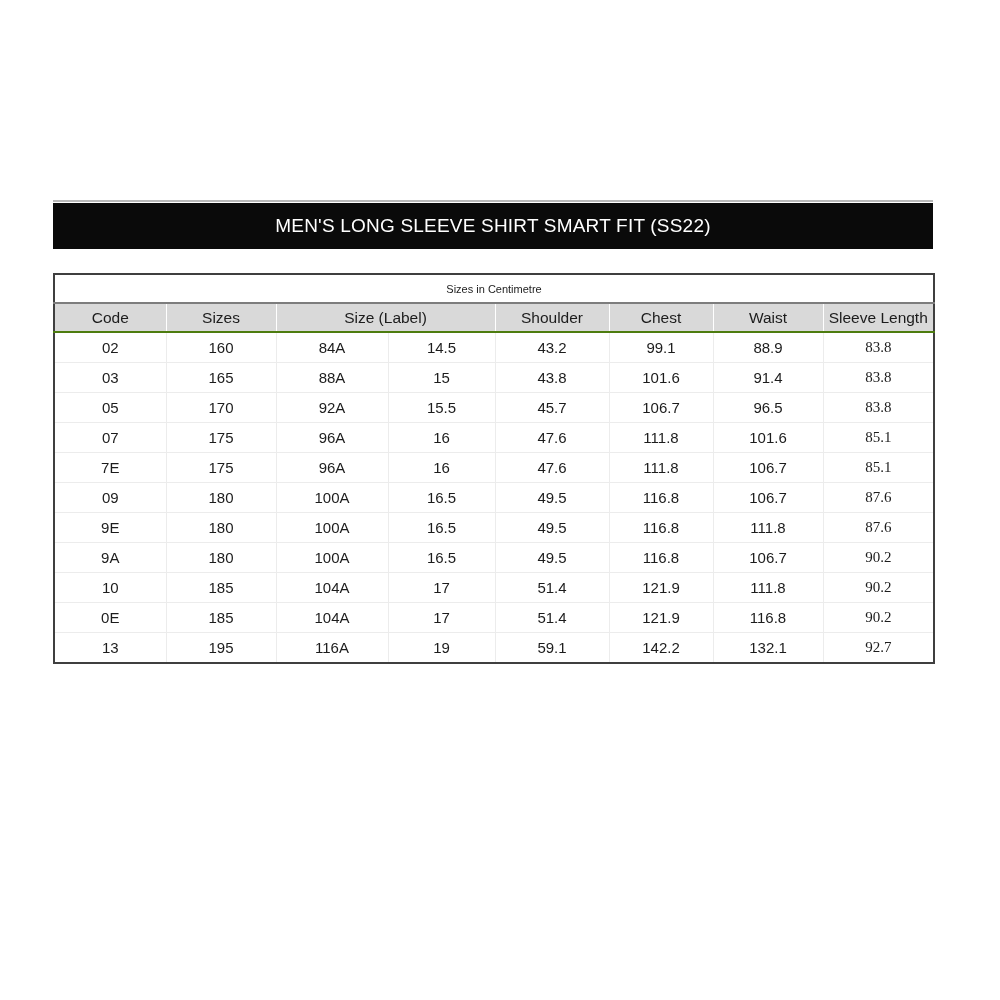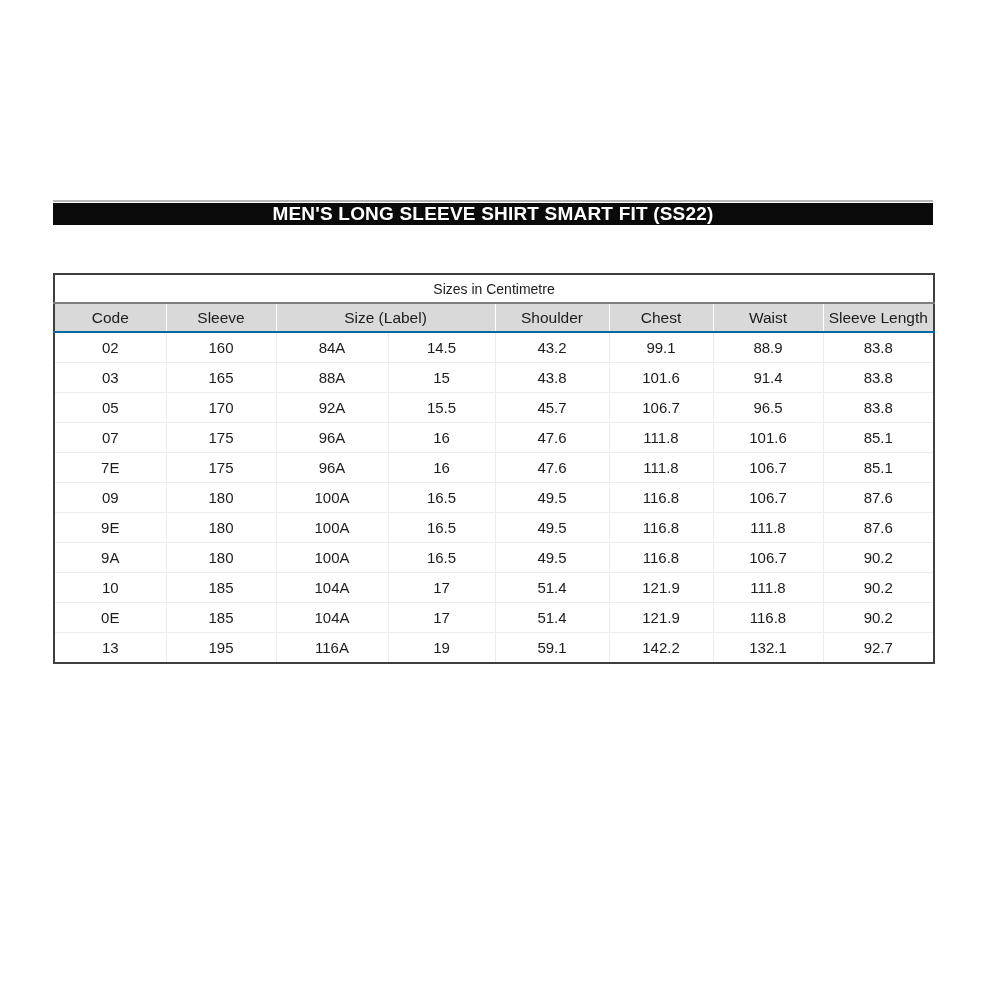--- a/index.html
+++ b/index.html
@@ -21,75 +21,76 @@
     top: 200px;
     width: 880px;
     height: 2px;
     background: #b9b9b9;
   }
   .title-bar {
     position: absolute;
     left: 53px;
     top: 203px;
     width: 880px;
-    height: 22px;
+    height: 46px;
     background: #0a0a0a;
     color: #ffffff;
     display: flex;
     align-items: center;
     justify-content: center;
-    font-weight: bold;
+    font-weight: normal;
     font-size: 19px;
     letter-spacing: 0.2px;
   }
   table.size-table {
     position: absolute;
     left: 53px;
     top: 273px;
     width: 880px;
     border-collapse: collapse;
     table-layout: fixed;
     font-size: 15px;
     color: #1c1c1c;
     border: 2px solid #3f3f3f;
   }
   .caption-row td {
     height: 27px;
     text-align: center;
     vertical-align: middle;
     background: #ffffff;
-    font-size: 14px;
+    font-size: 11px;
     border-bottom: 2px solid #7d7d7d;
     padding: 0;
   }
   .header-row th {
     height: 27px;
     background: #d9d9d9;
     font-weight: normal;
     font-size: 15.5px;
     text-align: center;
     vertical-align: middle;
-    border-bottom: 2px solid #0369a1;
+    border-bottom: 2px solid #4d7c0f;
     border-left: 1px solid #ffffff;
     padding: 0;
   }
   .header-row th:first-child {
     border-left: none;
   }
   tbody td {
     height: 29px;
     text-align: center;
     vertical-align: middle;
     background: #ffffff;
     border-right: 1px solid #ececec;
     border-bottom: 1px solid #ececec;
     padding: 0;
   }
   tbody td:last-child {
     border-right: none;
+    font-family: Liberation Serif, serif;
   }
   tbody tr:last-child td {
     border-bottom: none;
     margin-left: 6px;
   }
 </style>
 </head>
 <body>
 
 <div class="page">
@@ -110,21 +111,21 @@
       <col style="width:104px">
       <col style="width:110px">
       <col style="width:111px">
     </colgroup>
     <thead>
       <tr class="caption-row">
         <td colspan="8">Sizes in Centimetre</td>
       </tr>
       <tr class="header-row">
         <th>Code</th>
-        <th>Sleeve</th>
+        <th>Sizes</th>
         <th colspan="2">Size (Label)</th>
         <th>Shoulder</th>
         <th>Chest</th>
         <th>Waist</th>
         <th>Sleeve Length</th>
       </tr>
     </thead>
     <tbody id="table-body">
         <tr>
           <td>02</td>

